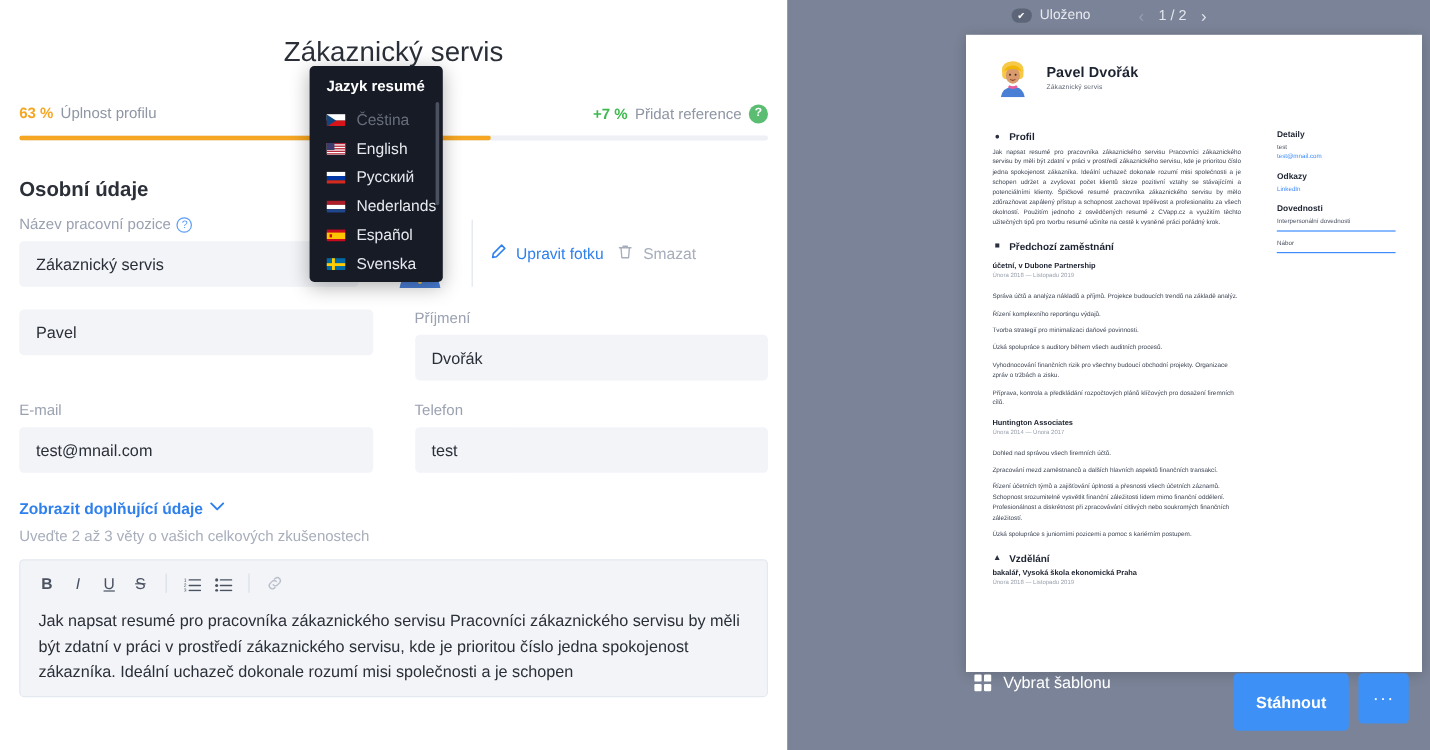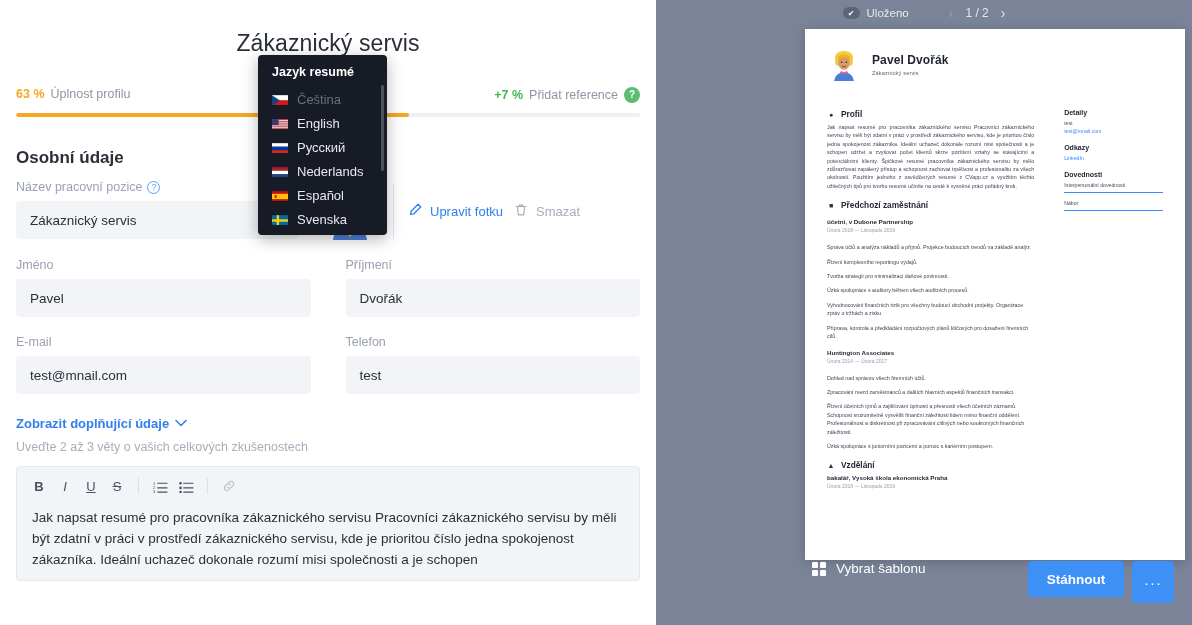--- a/index.html
+++ b/index.html
@@ -134,21 +134,21 @@
   .tb-sep { width: 1px; height: 16px; background: #d9dee8; margin: 0 7px; }
   .rte-body {
     padding: 4px 15px 10px 15px;
     font-size: 13.5px; line-height: 21px; color: #2b2f38;
   }
 
   
   .dropdown {
     position: absolute;
     left: 258px; top: 55px;
-    width: 129px; height: 180px;
+    width: 111px; height: 180px;
     background: #171b26;
     border-radius: 4px;
     box-shadow: 0 4px 16px rgba(0,0,0,.3);
     z-index: 50;
     overflow: hidden;
     padding-top: 6px;
   }
   .dd-title {
     color: #ffffff; font-size: 12.5px; font-weight: 700;
     padding: 4px 14px 8px 14px;
@@ -241,21 +241,21 @@
   }
   .grid-ico {
     display: grid; grid-template-columns: 6px 6px; grid-template-rows: 6px 6px;
     gap: 2px;
   }
   .grid-ico i { background: #ffffff; display:block; border-radius:1px; }
   .btn-primary {
     margin-left: auto;
     background: #3d90f5; color: #ffffff;
     border-radius: 4px;
-    height: 36px; width: 96px;
+    height: 48px; width: 96px;
     display: flex; align-items: center; justify-content: center;
     font-size: 13.5px; font-weight: 700;
   }
   .btn-more {
     margin-left: 8px;
     background: #3d90f5; color: #ffffff;
     border-radius: 4px;
     height: 42px; width: 42px;
     display: flex; align-items: center; justify-content: center;
     font-size: 15px; letter-spacing: 1px;
@@ -327,21 +327,20 @@
                 </svg>
             </span>
             <span>Smazat</span>
           </div>
         </div>
       </div>
     </div>
 
     <div class="row-2">
       <div>
-        <div class="field-label">Jméno</div>
         <div class="input-box">Pavel</div>
       </div>
       <div>
         <div class="field-label">Příjmení</div>
         <div class="input-box">Dvořák</div>
       </div>
     </div>
 
     <div class="row-2">
       <div>

